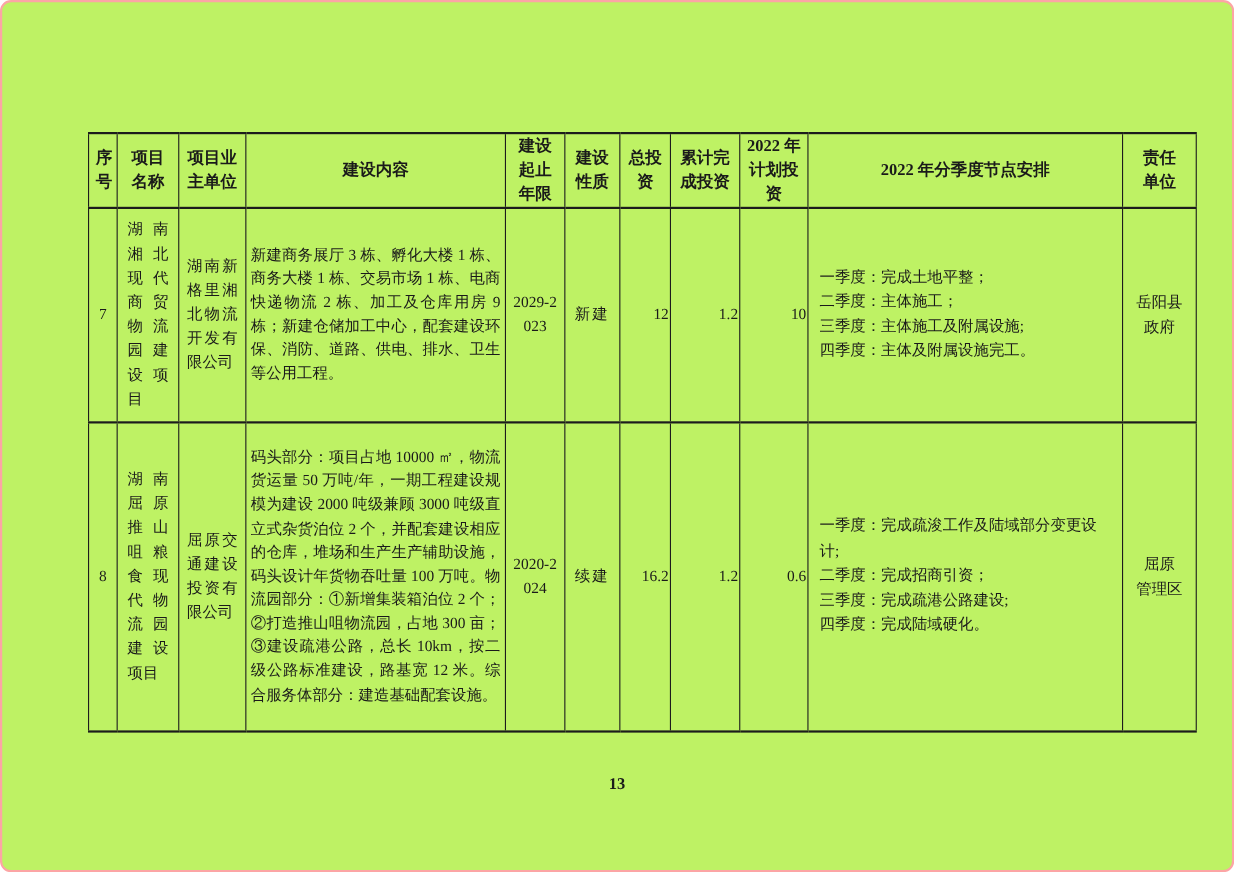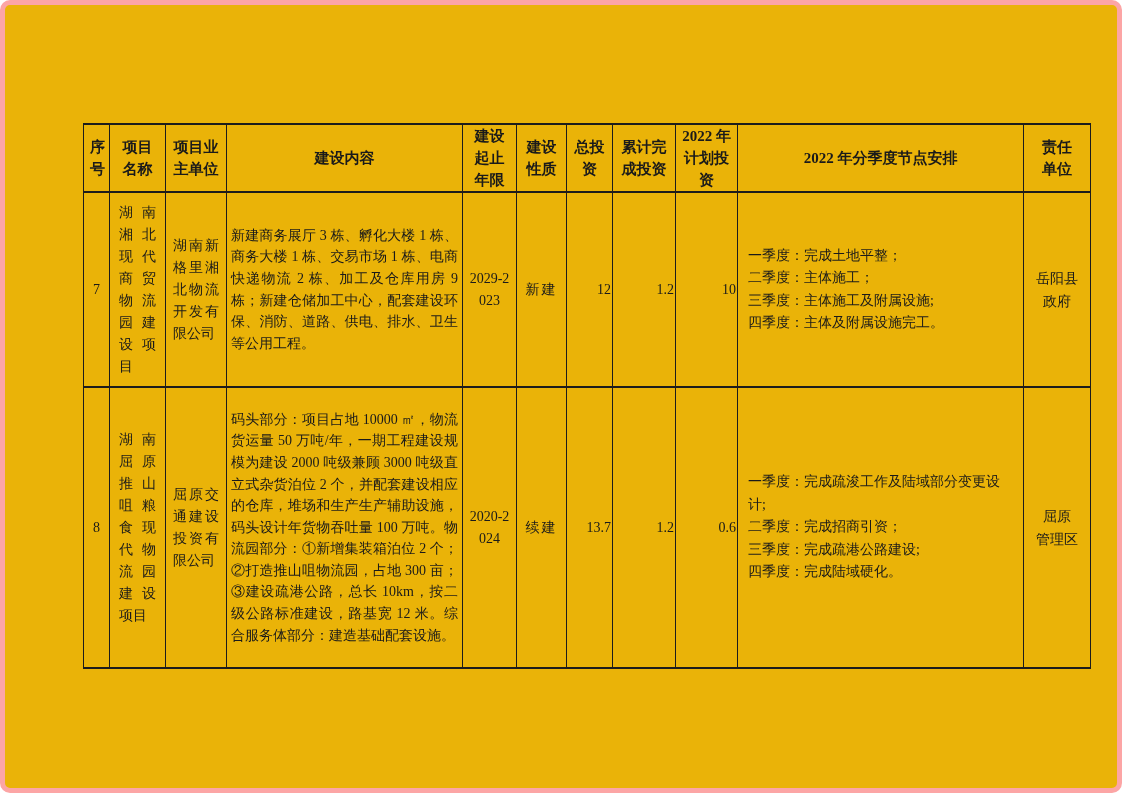--- a/index.html
+++ b/index.html
@@ -8,22 +8,22 @@
     width: 1122px;
     height: 793px;
     background: #ffffff;
     overflow: hidden;
     font-family: "Liberation Serif", "DejaVu Serif", serif;
     color: #1a1a1a;
   }
   .page {
     position: absolute;
     inset: 0;
-    background: #eab308;
-    border: 5px solid #fca5a5;
+    background: #bef264;
+    border: 2px solid #fca5a5;
     border-radius: 10px;
     box-sizing: border-box;
   }
   table.projects {
     position: absolute;
     left: 78px;
     top: 118px;
     width: 1007px;
     border-collapse: collapse;
     table-layout: fixed;
@@ -159,27 +159,28 @@
       <td class="c-resp">岳阳县
 政府</td>
     </tr>
     <tr class="row-8">
       <td class="c-seq">8</td>
       <td class="c-name">湖南屈原推山咀粮食现代物流园建设项目</td>
       <td class="c-owner">屈原交通建设投资有限公司</td>
       <td class="c-content">码头部分：项目占地 10000 ㎡，物流货运量 50 万吨/年，一期工程建设规模为建设 2000 吨级兼顾 3000 吨级直立式杂货泊位 2 个，并配套建设相应的仓库，堆场和生产生产辅助设施，码头设计年货物吞吐量 100 万吨。物流园部分：①新增集装箱泊位 2 个；②打造推山咀物流园，占地 300 亩；③建设疏港公路，总长 10km，按二级公路标准建设，路基宽 12 米。综合服务体部分：建造基础配套设施。</td>
       <td class="c-period">2020-2024</td>
       <td class="c-nature">续建</td>
-      <td class="c-num">13.7</td>
+      <td class="c-num">16.2</td>
       <td class="c-num">1.2</td>
       <td class="c-num">0.6</td>
       <td class="c-quarter">一季度：完成疏浚工作及陆域部分变更设计;
 二季度：完成招商引资；
 三季度：完成疏港公路建设;
 四季度：完成陆域硬化。</td>
       <td class="c-resp">屈原
 管理区</td>
     </tr>
   </tbody>
     </table>
 
+  <div class="page-number">13</div>
 
 </div>
 
 </body></html>

